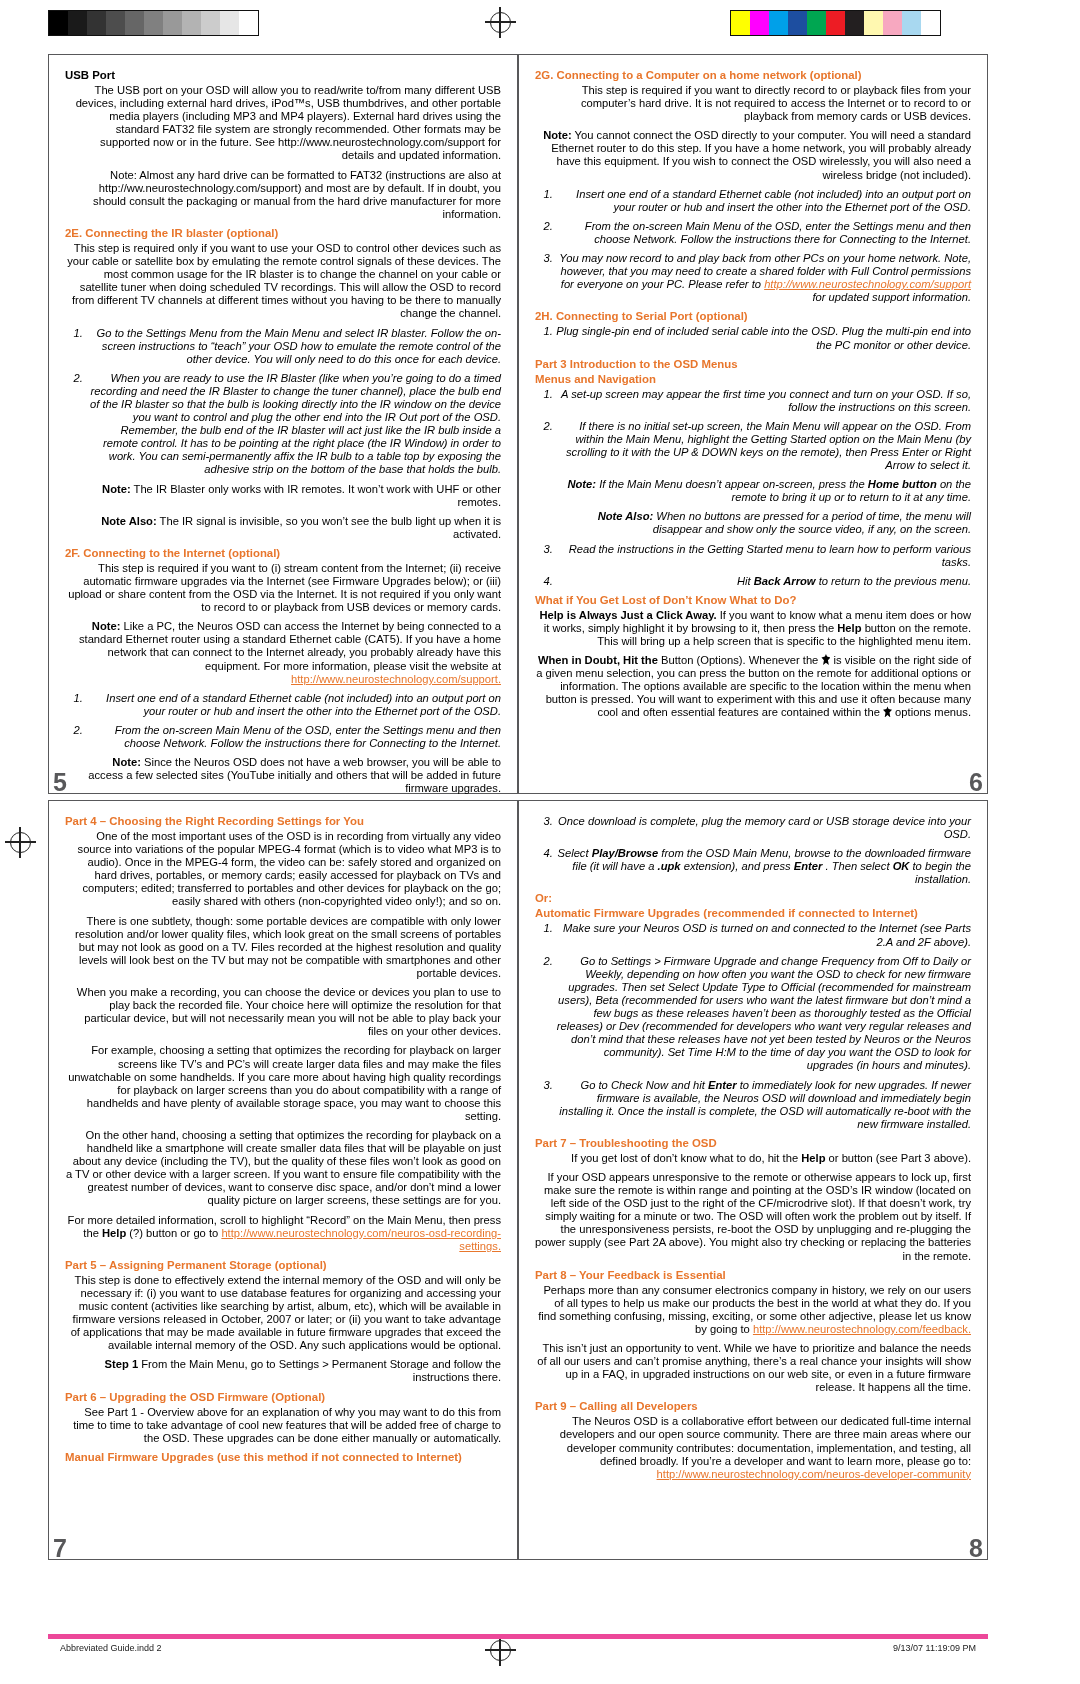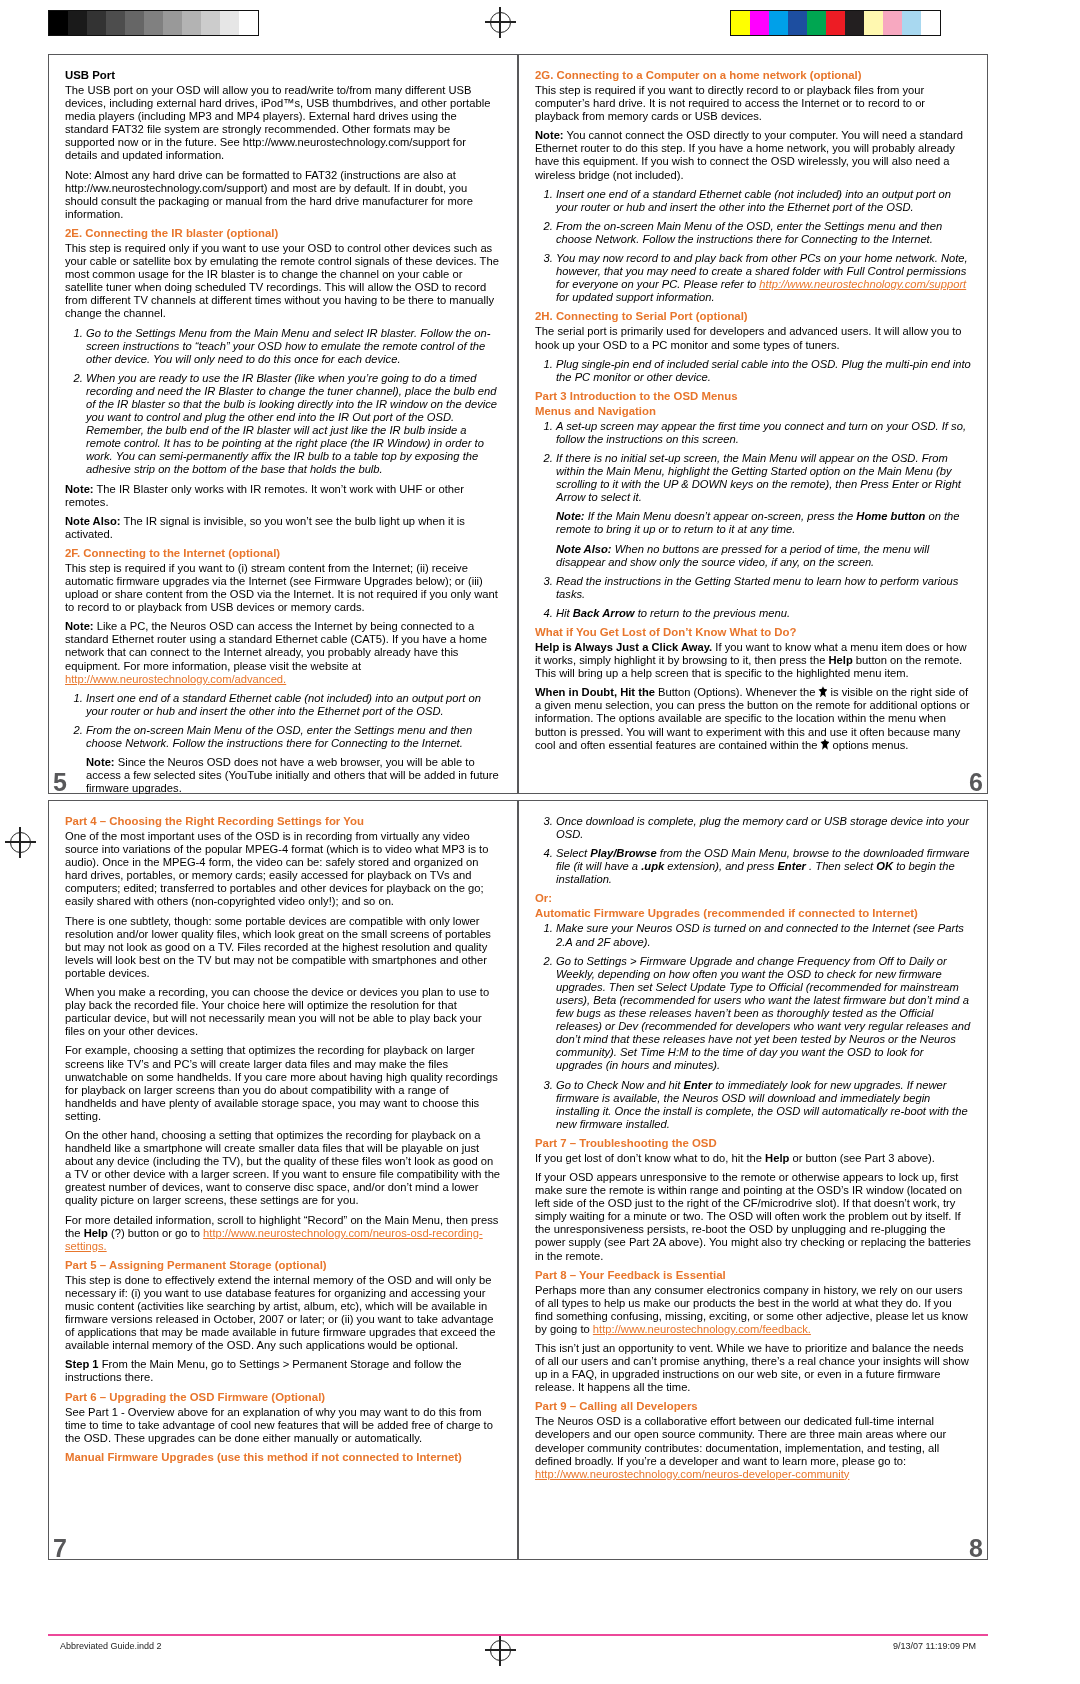--- a/index.html
+++ b/index.html
@@ -79,40 +79,40 @@
     font-size: 11.4px;
     margin: 0 0 3px 0;
     font-weight: bold;
     color: #000;
   }
   h4.orange { color: #e8762c; }
   p, li {
     font-size: 11.2px;
     line-height: 13.1px;
     margin: 0 0 6px 0;
-    text-align: left;
+    text-align: right;
   }
   ol {
     margin: 0 0 6px 0;
     padding-left: 21px;
   }
   ol li { margin-bottom: 6px; font-style: italic; }
   a, .lnk {
     color: #e8762c;
     text-decoration: underline;
     word-break: break-word;
   }
   .indent { padding-left: 21px; }
   .footer {
     position: absolute;
     left: 48px;
     top: 1634px;
     width: 940px;
     height: 22px;
-    border-top: 2px solid #ec4899;
+    border-top: 5px solid #ec4899;
     font-size: 9px;
     color: #222;
     display: flex;
     align-items: center;
     justify-content: space-between;
     padding: 0 12px;
     box-sizing: border-box;
   }
   .glyph-box {
     display: inline-block;
@@ -173,42 +173,41 @@
         <p>This step is required only if you want to use your OSD to control other devices such as your cable or satellite box by emulating the remote control signals of these devices.  The most common usage for the IR blaster is to change the channel on your cable or satellite tuner when doing scheduled TV recordings.  This will allow the OSD to record from different TV channels at different times without you having to be there to manually change the channel.</p>
         <ol>
           <li>Go to the Settings Menu from the Main Menu and select IR blaster.  Follow the on-screen instructions to “teach” your OSD how to emulate the remote control of the other device.  You will only need to do this once for each device.</li>
           <li>When you are ready to use the IR Blaster (like when you’re going to do a  timed recording and need the IR Blaster to change the tuner channel), place the bulb end of the IR blaster so that the bulb is looking directly into the IR  window on the device you want to control and plug the other end into the IR Out port of the OSD.  Remember, the bulb end of the IR blaster will act just like the IR bulb inside a remote control.  It has to be pointing at the right place (the IR Window) in order to work.  You can semi-permanently affix the IR bulb to a table top by exposing the adhesive strip on the bottom of the base that holds the bulb.</li>
         </ol>
         <p><b>Note:</b>  The IR Blaster only works with IR remotes.  It won’t work with UHF or other remotes.</p>
         <p><b>Note Also:</b>  The IR signal is invisible, so you won’t see the bulb light up when it is activated.</p>
 
         <h4 class="orange">2F.  Connecting to the Internet (optional)</h4>
         <p>This step is required if you want to (i) stream content from the Internet; (ii) receive automatic firmware upgrades via  the Internet (see Firmware Upgrades below); or (iii) upload or share content from the OSD via the Internet.  It is not required if you only want to record to or playback from USB devices or memory cards.</p>
-        <p><b>Note:</b> Like a PC, the Neuros OSD can access the Internet by being connected to a standard Ethernet router using a standard Ethernet cable (CAT5). If you have a home network that can connect to the Internet already, you probably already have this equipment.  For more information, please visit the website at <span class="lnk">http://www.neurostechnology.com/advanced.</span></p>
+        <p><b>Note:</b> Like a PC, the Neuros OSD can access the Internet by being connected to a standard Ethernet router using a standard Ethernet cable (CAT5). If you have a home network that can connect to the Internet already, you probably already have this equipment.  For more information, please visit the website at <span class="lnk">http://www.neurostechnology.com/support.</span></p>
         <ol>
           <li>Insert one end of a standard Ethernet cable (not included) into an output port on your router or hub and insert the other into the Ethernet port of the OSD.</li>
           <li>From the on-screen Main Menu of the OSD, enter the Settings menu and then choose Network.  Follow the instructions there for Connecting to the Internet.</li>
         </ol>
         <p class="indent"><b>Note:</b> Since the Neuros OSD does not have a web browser, you will be able to access a few selected sites (YouTube initially and others that will be added in future firmware upgrades.</p>
 
         <div class="pgnum" style="left:4px;">5</div>
       </div>
 
       <div class="col right">
         <h4 class="orange">2G.  Connecting to a Computer on a home network (optional)</h4>
         <p>This step is required if you want to directly record to or playback files from your computer’s hard drive.  It is not required to access the Internet or to record to or playback from memory cards or USB devices.</p>
         <p><b>Note:</b>  You cannot connect the OSD directly to your computer.  You will need a standard Ethernet router to do this step.  If you have a home network, you will probably already have this equipment.  If you wish to connect the OSD wirelessly, you will also need a wireless bridge (not included).</p>
         <ol>
           <li>Insert one end of a standard Ethernet cable (not included) into an output port on your router or hub and insert the other into the Ethernet port of the OSD.</li>
           <li>From the on-screen Main Menu of the OSD, enter the Settings menu and then choose Network.  Follow the instructions there for Connecting to the Internet.</li>
           <li>You may now record to and play back from other PCs on your home network.  Note, however, that you may need to create a shared folder with Full Control permissions for everyone on your PC.  Please refer to <span class="lnk">http://www.neurostechnology.com/support</span> for updated support information.</li>
         </ol>
 
         <h4 class="orange">2H.  Connecting to Serial Port (optional)</h4>
-        <p>The serial port is primarily used for developers and advanced users. It will allow you to hook up your OSD to a PC monitor and some types of tuners.</p>
         <ol>
           <li>Plug single-pin end of included serial cable into the OSD.  Plug the multi-pin end into the PC monitor or other device.</li>
         </ol>
 
         <h4 class="orange">Part 3 Introduction to the OSD Menus</h4>
         <h4 class="orange">Menus and Navigation</h4>
         <ol>
           <li>A set-up screen may appear the first time you connect and turn on your OSD.  If so, follow the instructions on this screen.</li>
           <li>
             <span>If there is no initial set-up screen, the Main Menu will appear on the OSD.  From within the Main Menu, highlight the Getting Started option on the Main Menu (by scrolling to it with the UP      &amp; DOWN      keys on the remote), then Press Enter      or Right Arrow      to select it.</span>

